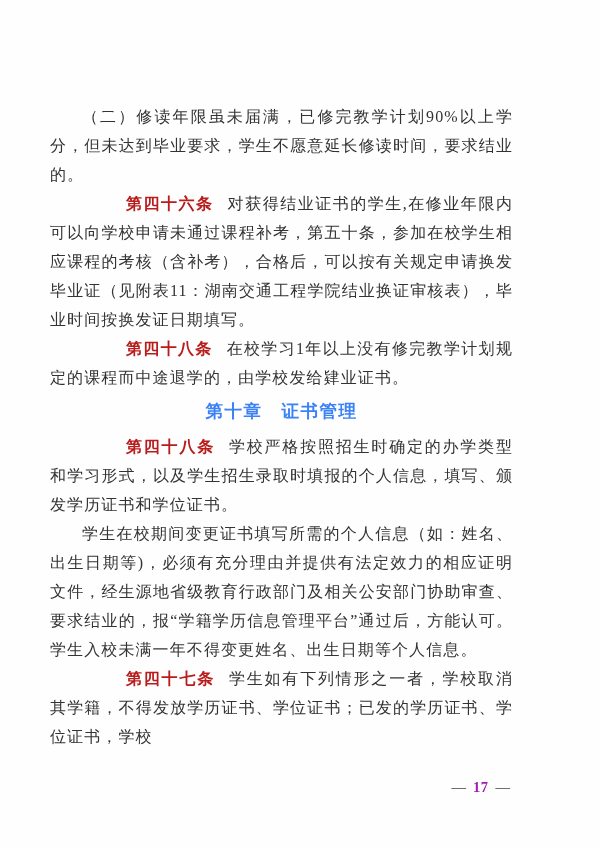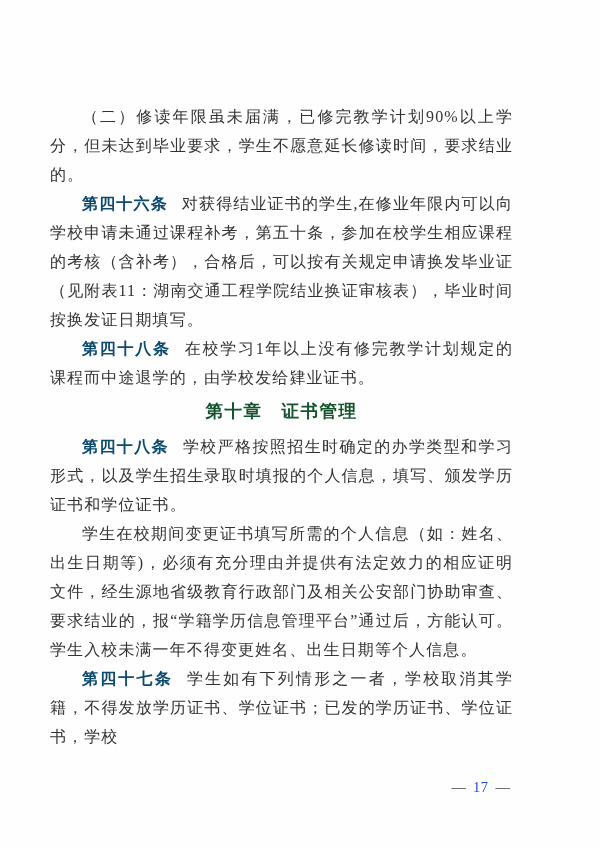--- a/index.html
+++ b/index.html
@@ -25,46 +25,47 @@
     line-height: 29px;
     letter-spacing: 1.1px;
     text-align: justify;
     text-justify: inter-ideograph;
     text-indent: 2em;
     word-break: break-all;
   }
   .para .lead {
     font-family: "Liberation Sans", "DejaVu Sans", sans-serif;
     font-weight: bold;
-    color: #0c4a6e;
+    color: #b91c1c;
     margin-right: 14px;
+    margin-left: 44px;
   }
   .chapter {
     font-family: "Liberation Sans", "DejaVu Sans", sans-serif;
     font-size: 17.5px;
     font-weight: bold;
-    color: #14532d;
+    color: #3b82f6;
     text-align: center;
     line-height: 29px;
     letter-spacing: 1.5px;
     margin: 5px 0 6px 0;
   }
   .page-footer {
     position: absolute;
     top: 779px;
     right: 90px;
     display: flex;
     align-items: center;
     gap: 7px;
     font-family: "Liberation Serif", "DejaVu Serif", serif;
     font-size: 14.5px;
     color: #2a2a2a;
   }
   .page-footer .dash { font-weight: normal; color: #3a3a3a; }
-  .page-footer .num { font-weight: normal; color: #1d4ed8; letter-spacing: 0.5px; }
+  .page-footer .num { font-weight: bold; color: #a21caf; letter-spacing: 0.5px; }
 </style>
 </head>
 <body>
 
 <div class="page">
   <main class="body-text">
 
     <p class="para"><span>（二）修读年限虽未届满，已修完教学计划90%以上学分，但未达到毕业要求，学生不愿意延长修读时间，要求结业的。</span></p>
 
     <p class="para"><span class="lead">第四十六条</span><span>对获得结业证书的学生,在修业年限内可以向学校申请未通过课程补考，第五十条，参加在校学生相应课程的考核（含补考），合格后，可以按有关规定申请换发毕业证（见附表11：湖南交通工程学院结业换证审核表），毕业时间按换发证日期填写。</span></p>

